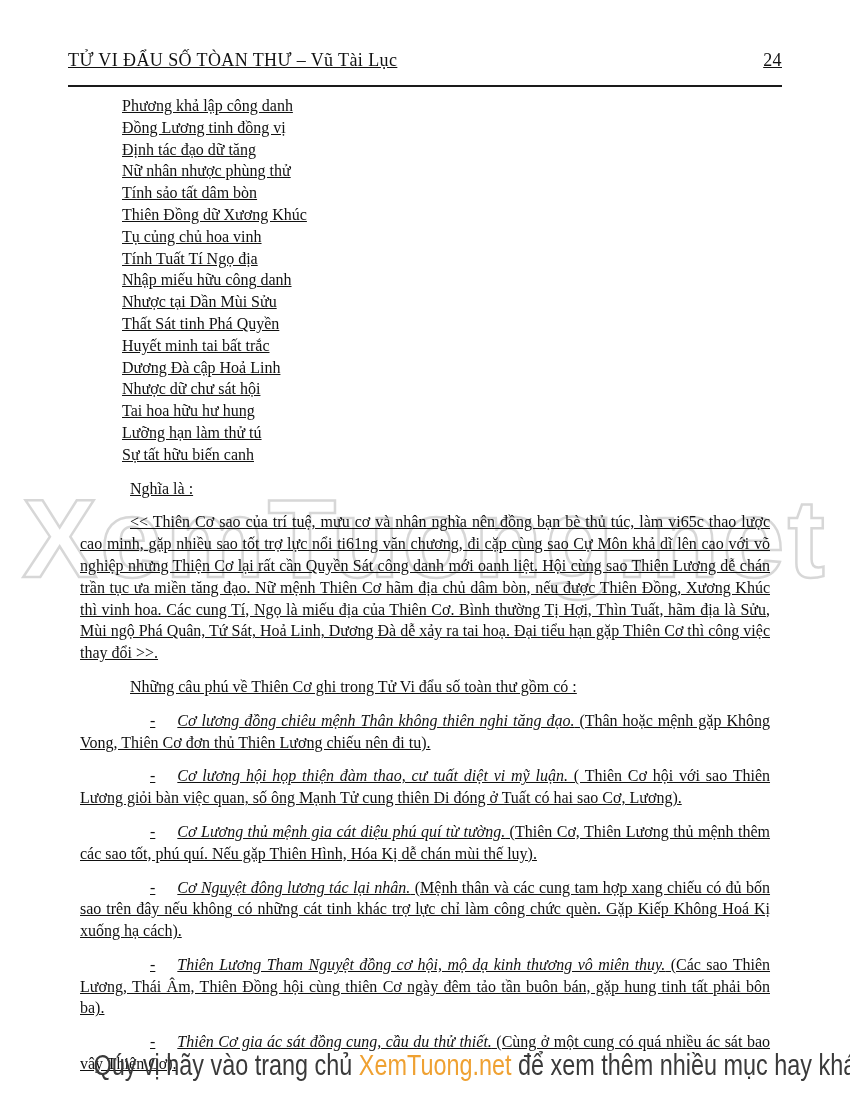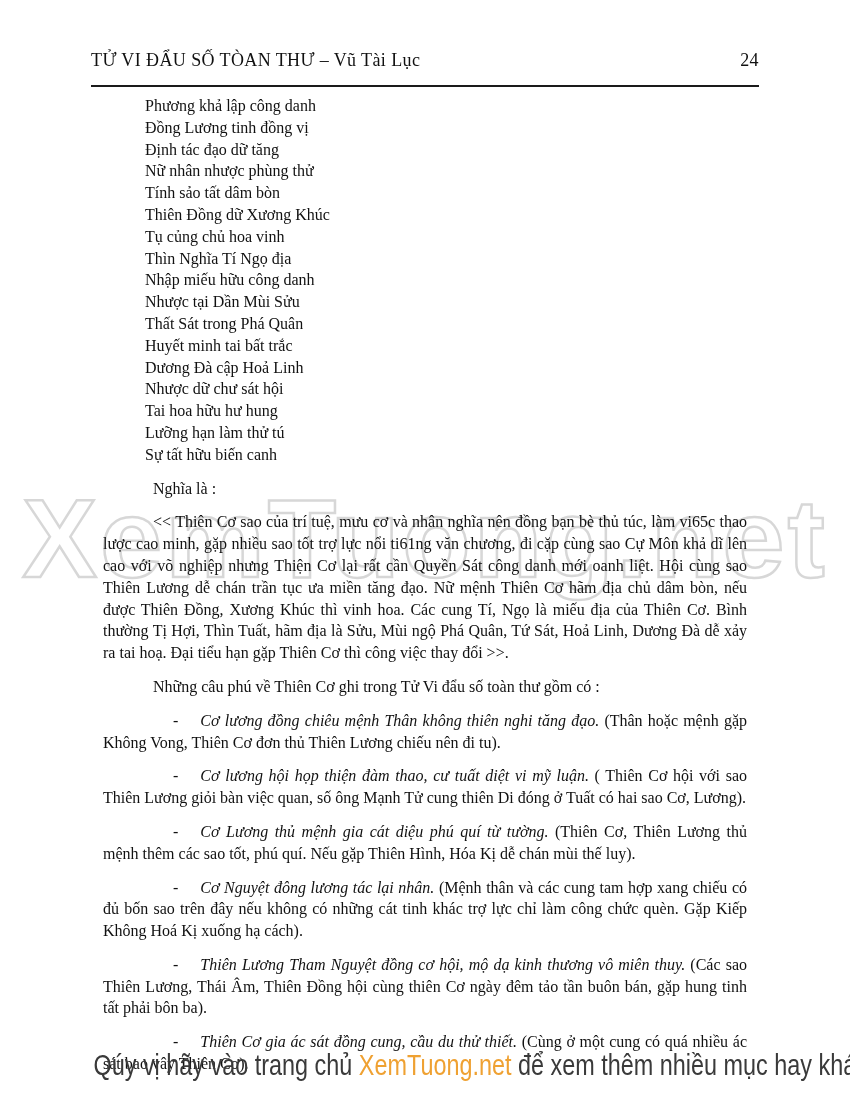--- a/index.html
+++ b/index.html
@@ -11,21 +11,22 @@
     width: 850px;
     height: 1100px;
     position: relative;
     overflow: hidden;
     font-family: "Liberation Serif", "DejaVu Serif", serif;
     color: #111111;
   }
   .page {
     position: relative;
     z-index: 1;
-    padding: 0 91px;
+    padding: 0 68px;
+    text-decoration: underline;
   }
   .page-header {
     display: flex;
     justify-content: space-between;
     align-items: baseline;
     padding-top: 50px;
     font-size: 18px;
     letter-spacing: 0.4px;
   }
   .rule {
@@ -97,24 +98,24 @@
   <hr class="rule">
 
   <div class="verse">
     <div class="verse-line">Phương khả lập công danh</div>
     <div class="verse-line">Đồng Lương tinh đồng vị</div>
     <div class="verse-line">Định tác đạo dữ tăng</div>
     <div class="verse-line">Nữ nhân nhược phùng thử</div>
     <div class="verse-line">Tính sảo tất dâm bòn</div>
     <div class="verse-line">Thiên Đồng dữ Xương Khúc</div>
     <div class="verse-line">Tụ củng chủ hoa vinh</div>
-    <div class="verse-line">Thìn Nghĩa Tí Ngọ địa</div>
+    <div class="verse-line">Tính Tuất Tí Ngọ địa</div>
     <div class="verse-line">Nhập miếu hữu công danh</div>
     <div class="verse-line">Nhược tại Dần Mùi Sửu</div>
-    <div class="verse-line">Thất Sát trong Phá Quân</div>
+    <div class="verse-line">Thất Sát tinh Phá Quyền</div>
     <div class="verse-line">Huyết minh tai bất trắc</div>
     <div class="verse-line">Dương Đà cập Hoả Linh</div>
     <div class="verse-line">Nhược dữ chư sát hội</div>
     <div class="verse-line">Tai hoa hữu hư hung</div>
     <div class="verse-line">Lưỡng hạn làm thử tú</div>
     <div class="verse-line">Sự tất hữu biến canh</div>
   </div>
 
   <p class="indent-sm">Nghĩa là :</p>
 

